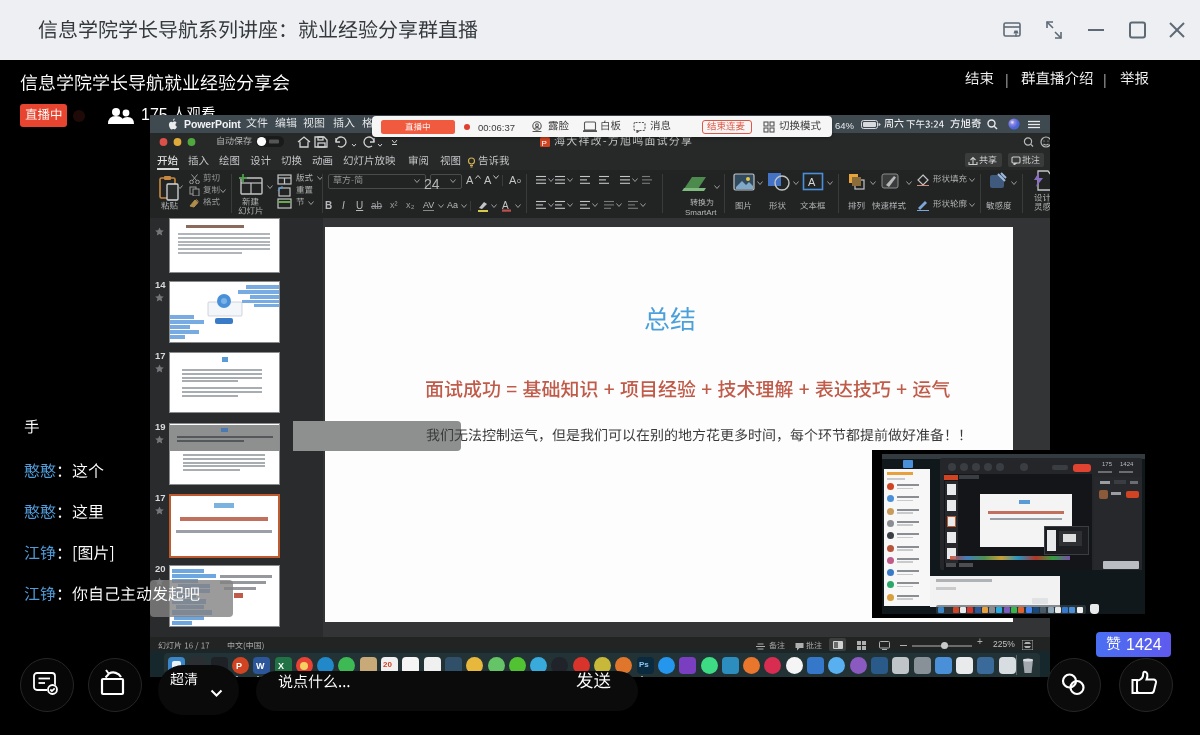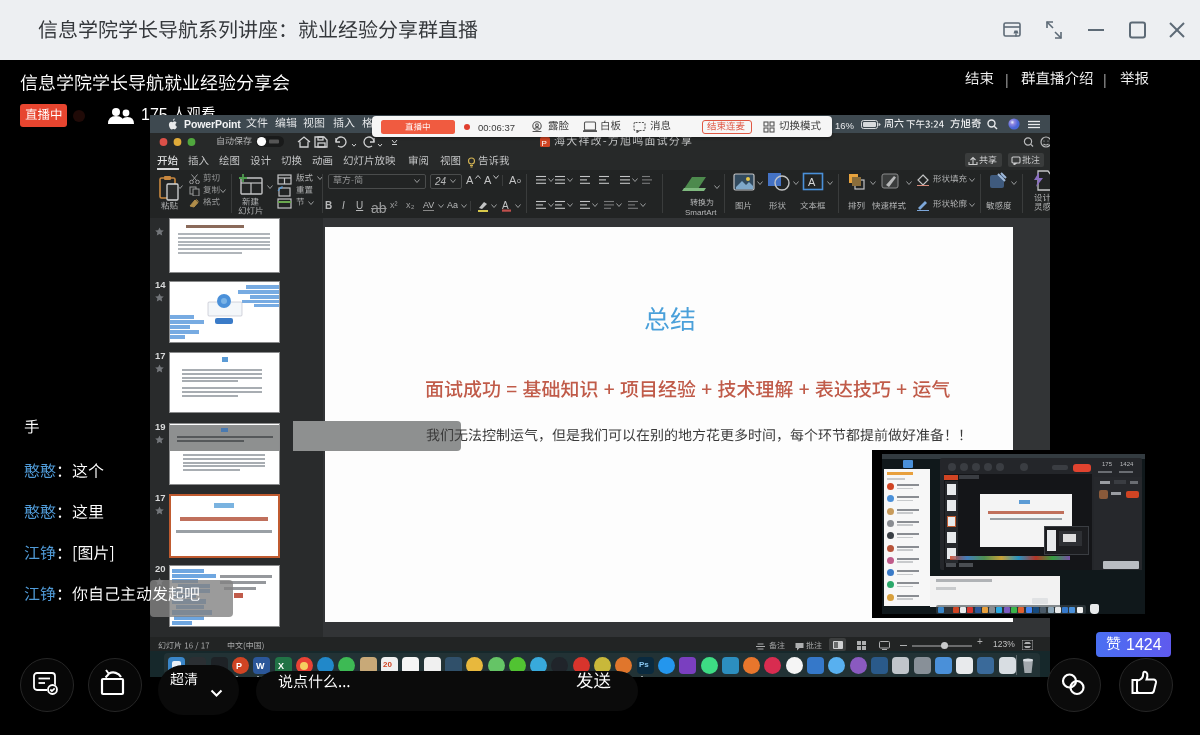--- a/index.html
+++ b/index.html
@@ -115,21 +115,21 @@
 <div class="abs" style="left:183px;top:3px;">
       <svg width="22" height="11" style="overflow:visible">
         <path fill="#e8eaec" d="M8.1 6.1V6.8H9.3V8.4H7.6V2.9H10.4V2.2H7.6V0.8C8.5 0.6 9.3 0.5 9.9 0.3L9.5 -0.4C8.3 0 6.1 0.2 4.4 0.3C4.5 0.5 4.6 0.8 4.6 1C5.3 1 6.1 0.9 6.9 0.8V2.2H4V2.9H6.9V8.4H5.1V6.8H6.4V6.1H5.1V4.8C5.5 4.7 6 4.5 6.4 4.3L6 3.7C5.6 3.9 4.9 4.1 4.3 4.3V9.7H5.1V9.1H9.3V9.7H10.1V4H8V4.8H9.3V6.1ZM1.8 -0.4V1.8H0.6V2.6H1.8V5L0.4 5.4L0.6 6.2L1.8 5.9V8.7C1.8 8.8 1.7 8.9 1.6 8.9C1.5 8.9 1.2 8.9 0.8 8.9C0.9 9.1 1 9.4 1 9.6C1.6 9.6 2 9.6 2.2 9.5C2.5 9.4 2.6 9.1 2.6 8.7V5.6L3.8 5.2L3.7 4.5L2.6 4.8V2.6H3.6V1.8H2.6V-0.4ZM14.2 0.5C15 1 15.5 1.6 16 2.3C15.3 5.4 13.9 7.7 11.5 8.9C11.7 9.1 12.1 9.4 12.2 9.6C14.4 8.3 15.9 6.3 16.7 3.4C17.9 5.6 18.7 8.2 21.2 9.6C21.2 9.3 21.5 8.9 21.6 8.6C17.9 6.4 18.3 2.3 14.8 -0.2Z"></path>
       </svg>
     </div>
 <div class="abs" style="left:212px;top:3px;">
       <svg width="11" height="11" style="overflow:visible">
         <path fill="#e8eaec" d="M6.3 1.5H8.7C8.4 2.2 8 2.8 7.4 3.3C6.9 2.8 6.5 2.2 6.2 1.7ZM2.2 -0.4V1.9H0.6V2.7H2.1C1.8 4.2 1 5.9 0.3 6.9C0.5 7.1 0.7 7.4 0.7 7.6C1.3 6.9 1.8 5.7 2.2 4.4V9.7H3V4.1C3.3 4.6 3.7 5.2 3.9 5.5L4.4 4.9C4.2 4.6 3.3 3.5 3 3.2V2.7H4.3L4 2.9C4.2 3 4.5 3.3 4.6 3.5C5 3.1 5.4 2.8 5.7 2.3C6 2.8 6.4 3.4 6.9 3.9C6 4.7 4.9 5.2 3.8 5.6C3.9 5.8 4.1 6.1 4.2 6.3C4.5 6.2 4.8 6.1 5.1 5.9V9.7H5.9V9.2H8.9V9.6H9.7V5.8L10.2 6C10.4 5.8 10.6 5.5 10.7 5.3C9.7 5 8.7 4.5 8 3.9C8.8 3.1 9.4 2.1 9.8 1L9.3 0.7L9.1 0.7H6.7C6.9 0.4 7.1 0.1 7.2 -0.2L6.4 -0.5C6 0.7 5.3 1.7 4.4 2.5V1.9H3V-0.4ZM5.9 8.5V6.4H8.9V8.5ZM5.6 5.6C6.3 5.3 6.9 4.9 7.4 4.4C8 4.9 8.6 5.3 9.3 5.6Z"></path>
       </svg>
     </div>
-<div class="abs" style="left:685px;top:4.5px;color:#e8eaec;font-size:9.5px;">16%</div>
+<div class="abs" style="left:685px;top:4.5px;color:#e8eaec;font-size:9.5px;">64%</div>
 <div class="abs" style="left:711px;top:5px;">
       <svg width="20" height="10">
         <rect x="0.5" y="0.5" width="16" height="8" rx="2" fill="none" stroke="#d7dadc"></rect>
         <rect x="2" y="2" width="13" height="5" rx="1" fill="#d7dadc"></rect>
         <path d="M17.5 3 v3 q2 -0.2 2 -1.5 t-2 -1.5z" fill="#d7dadc"></path>
       </svg>
     </div>
 <div class="abs" style="left:734px;top:4px;">
       <svg width="20" height="10" style="overflow:visible">
         <path fill="#f0f1f2" d="M1.4 0V3.4C1.4 4.9 1.3 6.9 0.3 8.3C0.5 8.4 0.9 8.7 1.1 8.9C2.2 7.4 2.3 5 2.3 3.4V0.9H8V7.7C8 7.9 7.9 8 7.7 8C7.5 8 6.9 8 6.3 8C6.5 8.2 6.6 8.6 6.6 8.8C7.5 8.8 8.1 8.8 8.4 8.7C8.8 8.5 8.9 8.3 8.9 7.7V0ZM4.6 1.1V1.9H2.9V2.6H4.6V3.4H2.7V4.2H7.5V3.4H5.5V2.6H7.2V1.9H5.5V1.1ZM3.1 4.9V8.2H4V7.6H7V4.9ZM4 5.7H6.1V6.9H4ZM10.5 2.1V3.1H19.5V2.1ZM13 4.2C12.4 5.6 11.3 7.2 10.4 8.1C10.7 8.3 11.1 8.6 11.3 8.8C12.2 7.7 13.3 6 14.1 4.5ZM15.9 4.5C16.8 5.8 18 7.7 18.5 8.7L19.5 8.2C18.9 7.1 17.7 5.4 16.8 4.1ZM14 -0.1C14.3 0.6 14.7 1.5 14.9 2L15.9 1.6C15.7 1.1 15.3 0.2 15 -0.4Z"></path>
@@ -446,21 +446,21 @@
       <svg width="30" height="9" style="overflow:visible">
         <path fill="#9a9b9c" d="M2.2 3.6H6.8V4.4H2.2ZM2.2 2.3H6.8V3.1H2.2ZM1.5 1.8V4.9H4.1V5.8H0.5V6.4H4.1V7.9H4.8V6.4H8.5V5.8H4.8V4.9H7.5V1.8ZM0.6 0.3V0.9H2.6V1.6H3.3V0.9H5.7V1.6H6.4V0.9H8.5V0.3H6.4V-0.4H5.7V0.3H3.3V-0.4H2.6V0.3ZM13 -0.2C13.2 0.3 13.5 0.8 13.6 1.2H9.6V1.9H12.1C12 3.9 11.7 6.3 9.4 7.4C9.6 7.5 9.8 7.8 9.9 7.9C11.6 7 12.3 5.6 12.6 4H15.8C15.7 6 15.5 6.9 15.2 7.1C15.1 7.2 15 7.2 14.8 7.2C14.5 7.2 13.9 7.2 13.3 7.1C13.4 7.3 13.5 7.6 13.5 7.8C14.1 7.8 14.7 7.8 15 7.8C15.4 7.8 15.6 7.7 15.8 7.5C16.2 7.2 16.3 6.2 16.5 3.6C16.5 3.5 16.5 3.3 16.5 3.3H12.7C12.7 2.8 12.8 2.3 12.8 1.9H17.4V1.2H13.6L14.3 0.9C14.1 0.6 13.9 0 13.6 -0.4ZM18.4 5H20.7V4.4H18.4ZM22.1 3.1V7.9H22.7V3.1ZM22.5 2.3C22.9 2.7 23.3 3.2 23.5 3.5L24 3.1C23.8 2.8 23.4 2.3 23 2ZM24 3.7V6.8H27.3V3.7ZM23 -0.4C22.7 0.5 22.2 1.3 21.6 1.8C21.7 1.9 22 2.1 22.1 2.2C22.4 1.9 22.8 1.5 23 1H23.6C23.8 1.4 24 1.8 24.1 2.1L24.7 1.9C24.6 1.6 24.4 1.3 24.3 1H25.6V0.4H23.4C23.5 0.2 23.5 8.9e-16 23.6 -0.2ZM26.5 -0.4C26.3 0.4 25.8 1.1 25.3 1.6C25.5 1.7 25.8 1.9 25.9 2C26.1 1.7 26.4 1.4 26.6 1H27.3C27.6 1.4 27.8 1.8 27.9 2.2L28.5 1.9C28.4 1.6 28.2 1.3 28 1H29.5V0.4H26.9C27 0.2 27.1 8.9e-16 27.1 -0.2ZM26.7 5.5V6.3H24.6V5.5ZM24.6 4.2H26.7V5H24.6ZM24.3 2.4V3H28.5V7.1C28.5 7.2 28.5 7.3 28.3 7.3C28.2 7.3 27.7 7.3 27.2 7.3C27.3 7.4 27.4 7.7 27.4 7.9C28.1 7.9 28.5 7.9 28.8 7.8C29.1 7.7 29.2 7.5 29.2 7.1V2.4Z"></path>
       </svg>
     </div>
 <div class="abs" style="left:264px;top:64px;">
       <svg width="6" height="4">
         <path d="M0.5 0.5 L3 3.5 L5.5 0.5" fill="none" stroke="#9a9b9c" stroke-width="1"></path>
       </svg>
     </div>
 <div class="abs" style="left:280px;top:59px;width:30px;height:13px;border:1px solid #4a4c4c;border-radius:2px;"></div>
-<div class="abs" style="left:285px;top:60.5px;color:#b6b7b8;font-size:10px;font-style:italic;">24</div>
+<div class="abs" style="left:274px;top:60.5px;color:#b6b7b8;font-size:14px;">24</div>
 <div class="abs" style="left:300px;top:64px;">
       <svg width="6" height="4">
         <path d="M0.5 0.5 L3 3.5 L5.5 0.5" fill="none" stroke="#9a9b9c" stroke-width="1"></path>
       </svg>
     </div>
 <div class="abs" style="left:316px;top:59px;color:#c3c4c5;font-size:11px;">A</div>
 <div class="abs" style="left:325px;top:60px;">
       <svg width="6" height="4">
         <path d="M0.5 3.5 L3 0.5 L5.5 3.5" fill="none" stroke="#c3c4c5" stroke-width="1"></path>
       </svg>
@@ -470,21 +470,21 @@
       <svg width="6" height="4">
         <path d="M0.5 0.5 L3 3.5 L5.5 0.5" fill="none" stroke="#c3c4c5" stroke-width="1"></path>
       </svg>
     </div>
 <div class="abs" style="left:352px;top:60px;width:1px;height:11px;background:#3a3c3c;"></div>
 <div class="abs" style="left:359px;top:59px;color:#c3c4c5;font-size:11px;">A</div>
 <div class="abs" style="left:367px;top:62px;color:#c3c4c5;font-size:7px;">o</div>
 <div class="abs" style="left:175px;top:85px;color:#b8b9ba;font-size:10px;font-weight:bold;">B</div>
 <div class="abs" style="left:192px;top:85px;color:#b8b9ba;font-size:10px;font-style:italic;">I</div>
 <div class="abs" style="left:206px;top:85px;color:#b8b9ba;font-size:10px;text-decoration:underline;">U</div>
-<div class="abs" style="left:221px;top:85px;color:#9a9b9c;font-size:14px;text-decoration:line-through;">ab</div>
+<div class="abs" style="left:221px;top:85px;color:#9a9b9c;font-size:10px;text-decoration:line-through;">ab</div>
 <div class="abs" style="left:240px;top:85px;color:#9a9b9c;font-size:9px;">x²</div>
 <div class="abs" style="left:256px;top:85px;color:#9a9b9c;font-size:9px;">x</div>
 <div class="abs" style="left:261px;top:89px;color:#9a9b9c;font-size:6px;">2</div>
 <div class="abs" style="left:273px;top:85px;color:#b8b9ba;font-size:9px;border-bottom:1px solid #888;">AV</div>
 <div class="abs" style="left:288px;top:89px;">
       <svg width="6" height="4">
         <path d="M0.5 0.5 L3 3.5 L5.5 0.5" fill="none" stroke="#9a9b9c" stroke-width="1"></path>
       </svg>
     </div>
 <div class="abs" style="left:297px;top:85px;color:#b8b9ba;font-size:9px;">Aa</div>
@@ -983,21 +983,21 @@
 <div class="abs" style="left:729px;top:526px;">
       <svg width="11" height="9" fill="none" stroke="#aeafb0" stroke-width="1">
         <rect x="0.5" y="0.5" width="10" height="6.5" rx="1"></rect>
         <line x1="3" y1="8.5" x2="8" y2="8.5"></line>
       </svg>
     </div>
 <div class="abs" style="left:750px;top:529.5px;width:7px;height:1.6px;background:#aeafb0;"></div>
 <div class="abs" style="left:762px;top:530px;width:60px;height:1.5px;background:#6a6b6c;"></div>
 <div class="abs" style="left:791px;top:527px;width:7px;height:7px;border-radius:50%;background:#c8c9ca;"></div>
 <div class="abs" style="left:827px;top:521px;color:#aeafb0;font-size:10px;">+</div>
-<div class="abs" style="left:843px;top:524px;color:#c0c1c2;font-size:8.5px;">123%</div>
+<div class="abs" style="left:843px;top:524px;color:#c0c1c2;font-size:8.5px;">225%</div>
 <div class="abs" style="left:872px;top:525px;">
       <svg width="11" height="10">
         <rect x="0" y="0" width="11" height="10" rx="1.5" fill="none" stroke="#aeafb0"></rect>
         <path d="M2 4 L3.5 2 h4 L9 4 M2 6 L3.5 8 h4 L9 6" fill="#aeafb0"></path>
       </svg>
     </div>
 <div class="abs" style="left:0;top:536px;width:900px;height:26px;background:#16282b;"></div>
 <div class="abs" style="left:14px;top:538px;width:876px;height:24px;background:rgba(46,58,62,0.55);border-radius:4px 4px 0 0;"></div>
 <div class="abs" style="left:18.0px;top:542px;width:17px;height:17px;background:#3a86c8;border-radius:4px;"></div>
 <div class="abs" style="left:39.3px;top:542px;width:17px;height:17px;background:#2b2f33;border-radius:4px;"></div>

